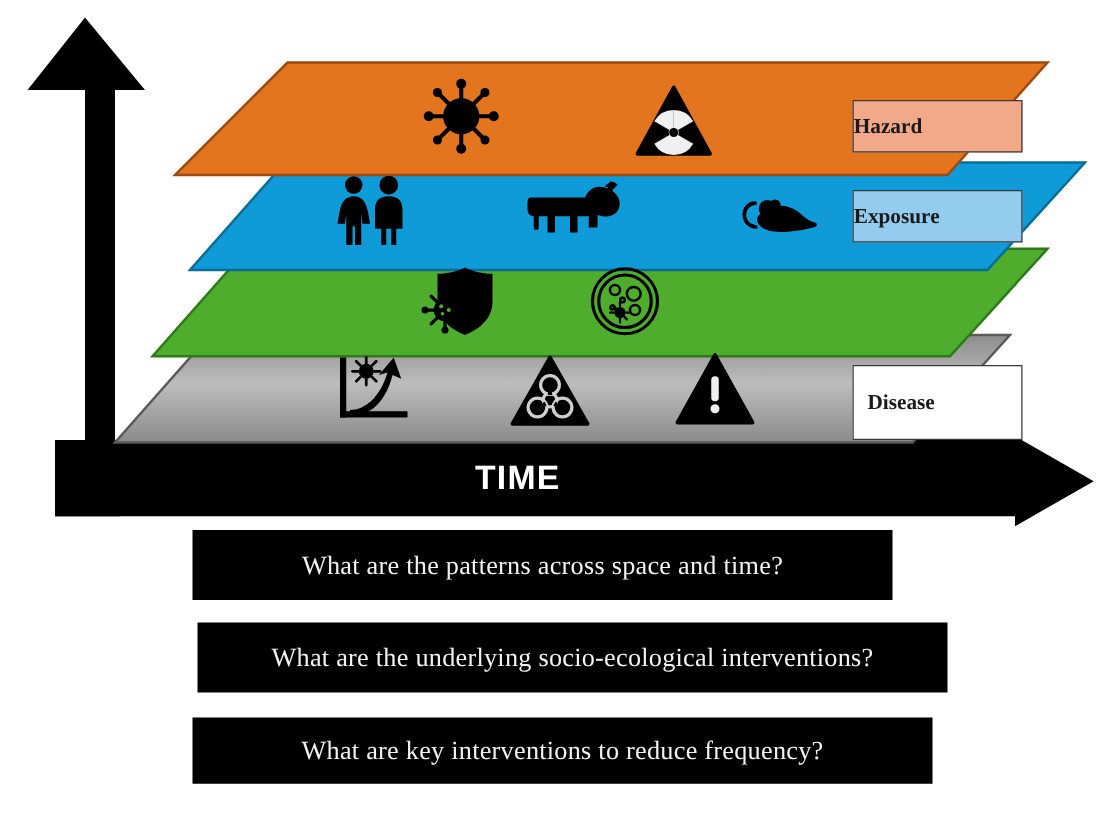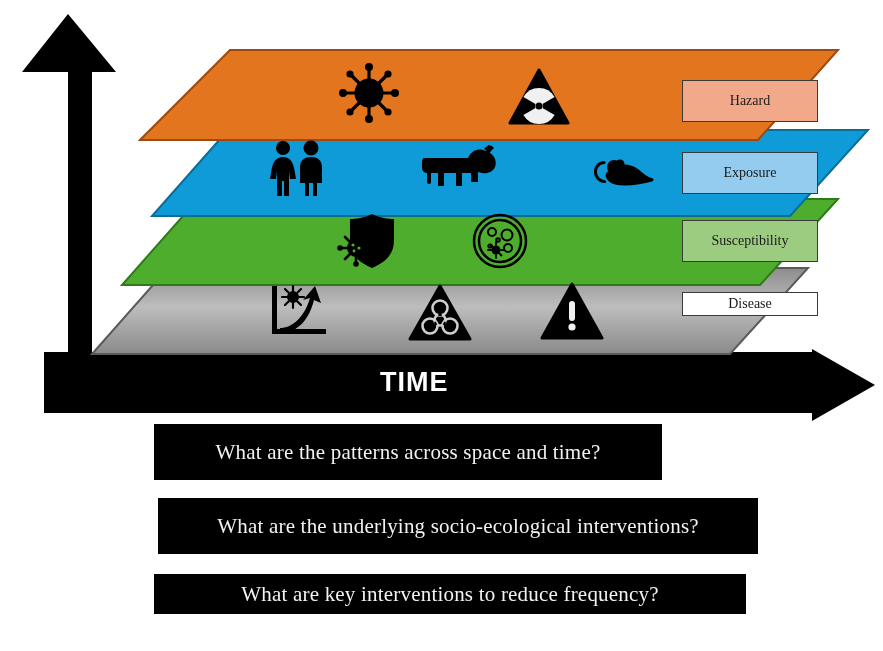--- a/index.html
+++ b/index.html
@@ -33,25 +33,26 @@
   #time-label{
     left:380px;top:367px;
     font-size:27px;
   }
   #layers{position:absolute;left:0;top:0;width:883px;height:651px;}
   .layer{position:absolute;}
   .layer svg{display:block;}
   .tag{
     position:absolute;
     border:1.5px solid #3a3a3a;
-    display:flex;align-items:center;justify-content:center;
+    display:flex;align-items:center;
     font-family:"Liberation Serif", serif;
-    font-size:14px;
+    font-size:17px;
     color:#1a1a1a;
     box-sizing:border-box;
+    font-weight:bold;
   }
   .qbox{
     position:absolute;
     background:#000000;
     display:flex;align-items:center;justify-content:center;
     color:#f2f2f2;
     font-family:"Liberation Serif", serif;
     font-size:21px;
     letter-spacing:.2px;
     box-sizing:border-box;
@@ -286,33 +287,30 @@
   </div>
 
   <div class="tag" style="left:682px;top:80px;width:136px;height:42px;background:#F2A98A;">
     <span>Hazard</span>
   </div>
 
   <div class="tag" style="left:682px;top:152px;width:136px;height:42px;background:#93CCEE;">
     <span>Exposure</span>
   </div>
 
-  <div class="tag" style="left:682px;top:220px;width:136px;height:42px;background:#9CCC80;">
-    <span>Susceptibility</span>
-  </div>
-
-  <div class="tag" style="left:682px;top:292px;width:136px;height:24px;background:#FFFFFF;">
+
+  <div class="tag" style="left:682px;top:292px;width:136px;height:60px;background:#FFFFFF;padding-left:11px;">
     <span>Disease</span>
   </div>
 
-  <div class="qbox" style="left:154px;top:424px;width:508px;height:56px;text-align:center;">
+  <div class="qbox" style="left:154px;top:424px;width:560px;height:56px;text-align:center;">
     <span>What are the patterns across space and time?</span>
   </div>
 
   <div class="qbox" style="left:158px;top:498px;width:600px;height:56px;">
     <span>What are the underlying socio-ecological interventions?</span>
   </div>
 
-  <div class="qbox" style="left:154px;top:574px;width:592px;height:40px;">
+  <div class="qbox" style="left:154px;top:574px;width:592px;height:53px;">
     <span>What are key interventions to reduce frequency?</span>
   </div>
 
 </div>
 
 </body></html>

